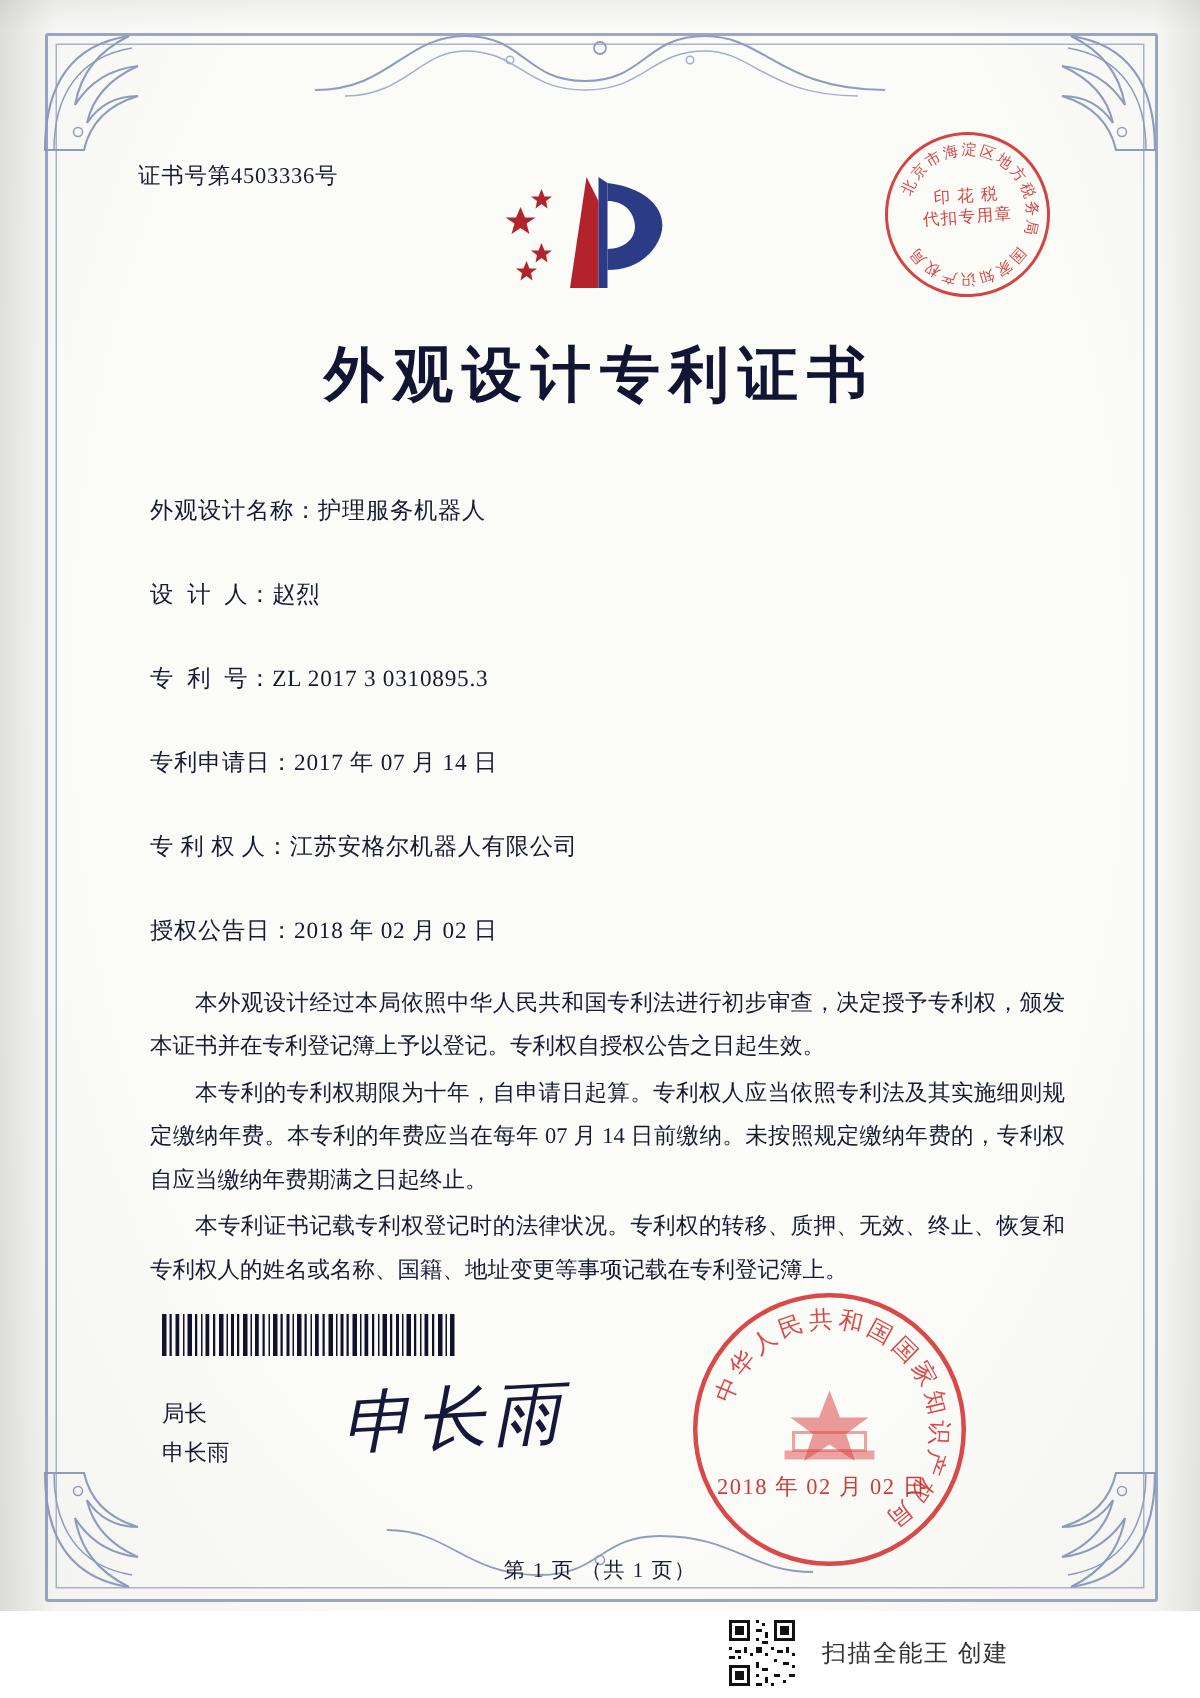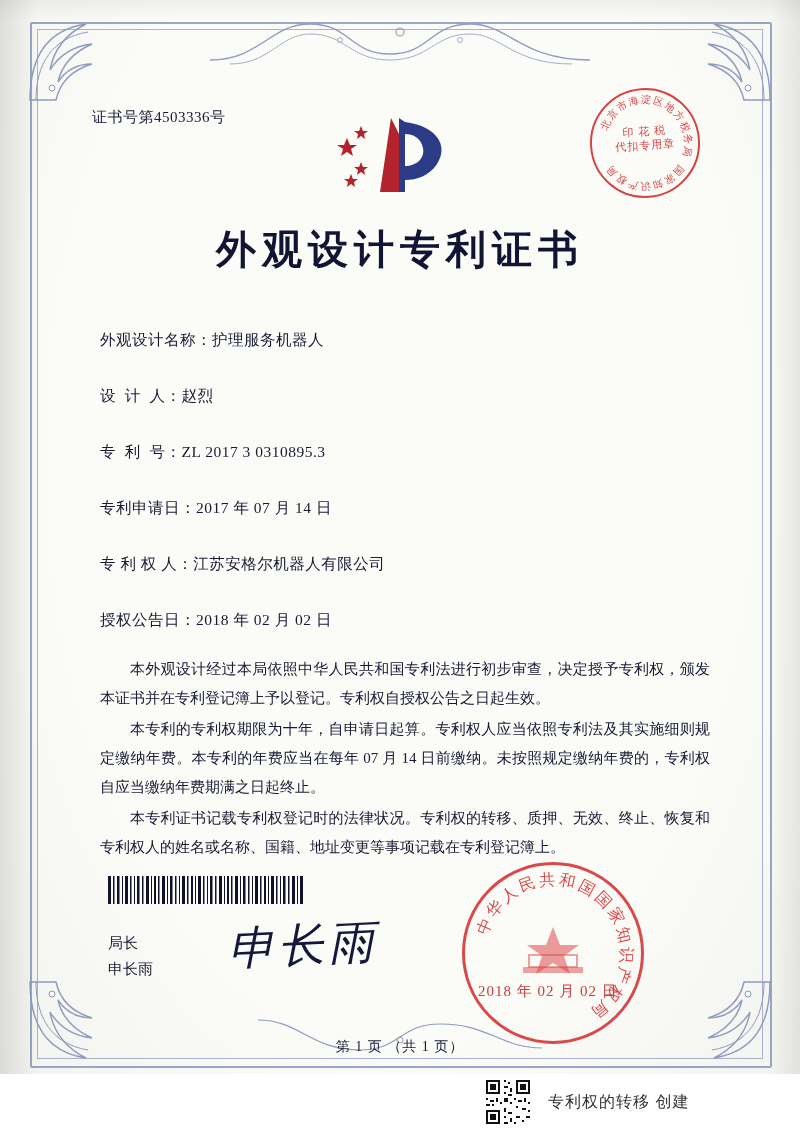--- a/index.html
+++ b/index.html
@@ -484,13 +484,13 @@
         <rect x="20" y="38" width="2" height="2"></rect>
       <rect x="26" y="40" width="2" height="4"></rect>
         <rect x="32" y="38" width="4" height="2"></rect>
         <rect x="38" y="42" width="2" height="2"></rect>
       <rect x="42" y="38" width="4" height="2"></rect>
         <rect x="20" y="44" width="4" height="2"></rect>
         <rect x="30" y="44" width="2" height="2"></rect>
     </g>
   </svg>
 </div>
-<div id="scan-label">专利权的转移  创建</div>
+<div id="scan-label">扫描全能王  创建</div>
 
 </body></html>

